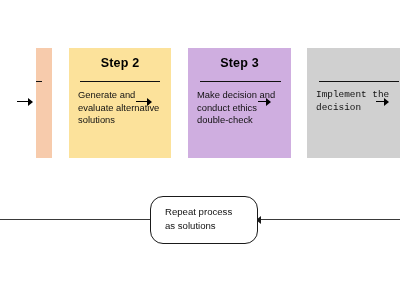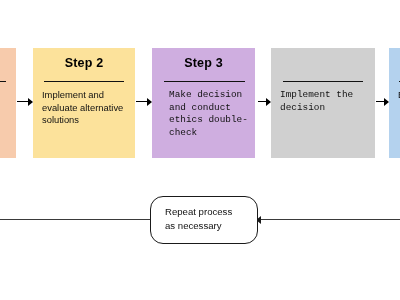--- a/index.html
+++ b/index.html
@@ -19,20 +19,21 @@
     left: 0; top: 0;
     width: 400px;
     height: 300px;
   }
 
   
   .step-box {
     position: absolute;
     box-sizing: border-box;
     overflow: hidden;
+    margin-left: 36px;
   }
   .step-title {
     position: absolute;
     left: 0;
     right: 0;
     top: 8px;
     text-align: center;
     font-size: 12.5px;
     font-weight: bold;
     color: #000000;
@@ -111,27 +112,27 @@
 
   <div class="step-box" style="left:0px; top:48px; width:16px; height:110px; background:#f7cbac;">
     <div class="step-title" style="left:-86px; width:102px;"></div>
     <div class="step-rule" style="left:-76px; width:82px;"></div>
     <div class="step-body" style="left:-80px; width:90px;"></div>
   </div>
 
   <div class="step-box" style="left:33px; top:48px; width:102px; height:110px; background:#fce29b;">
     <div class="step-title">Step 2</div>
     <div class="step-rule" style="left:11px; width:80px;"></div>
-    <div class="step-body" style="left:9px; width:88px;">Implement and evaluate alternative solutions</div>
+    <div class="step-body" style="left:9px; width:88px;">Generate and evaluate alternative solutions</div>
   </div>
 
   <div class="step-box" style="left:152px; top:48px; width:103px; height:110px; background:#cfaee0;">
     <div class="step-title">Step 3</div>
     <div class="step-rule" style="left:12px; width:81px;"></div>
-    <div class="step-body" style="left:17px; width:93px;font-family:Liberation Mono, monospace;">Make decision and conduct ethics double-check</div>
+    <div class="step-body" style="left:9px; width:93px;">Make decision and conduct ethics double-check</div>
   </div>
 
   <div class="step-box" style="left:271px; top:48px; width:104px; height:110px; background:#d0d0d0;">
     <div class="step-rule" style="left:12px; width:80px;"></div>
     <div class="step-body" style="left:9px; width:90px;font-family:Liberation Mono, monospace;">Implement the decision</div>
   </div>
 
   <div class="step-box" style="left:389px; top:48px; width:11px; height:110px; background:#b4d2ee;">
     <div class="step-title" style="left:0px; width:102px;"></div>
     <div class="step-rule" style="left:10px; width:80px;"></div>
@@ -143,17 +144,17 @@
   <div class="h-arrow" style="left:258px; width:12px;"></div>
   <div class="h-arrow" style="left:376px; width:12px;"></div>
 
   <div class="loop-line" style="left:0px; top:219px; width:151px;"></div>
 
   <div class="loop-line with-head" style="left:257px; top:219px; width:143px;"></div>
 
   <div class="loop-box" style="left:150px; top:196px; width:108px; height:48px;border-radius:13px;">
     <div class="loop-text">
       <div>Repeat process</div>
-      <div>as necessary</div>
+      <div>as solutions</div>
     </div>
   </div>
 
 </div>
 
 </body></html>

